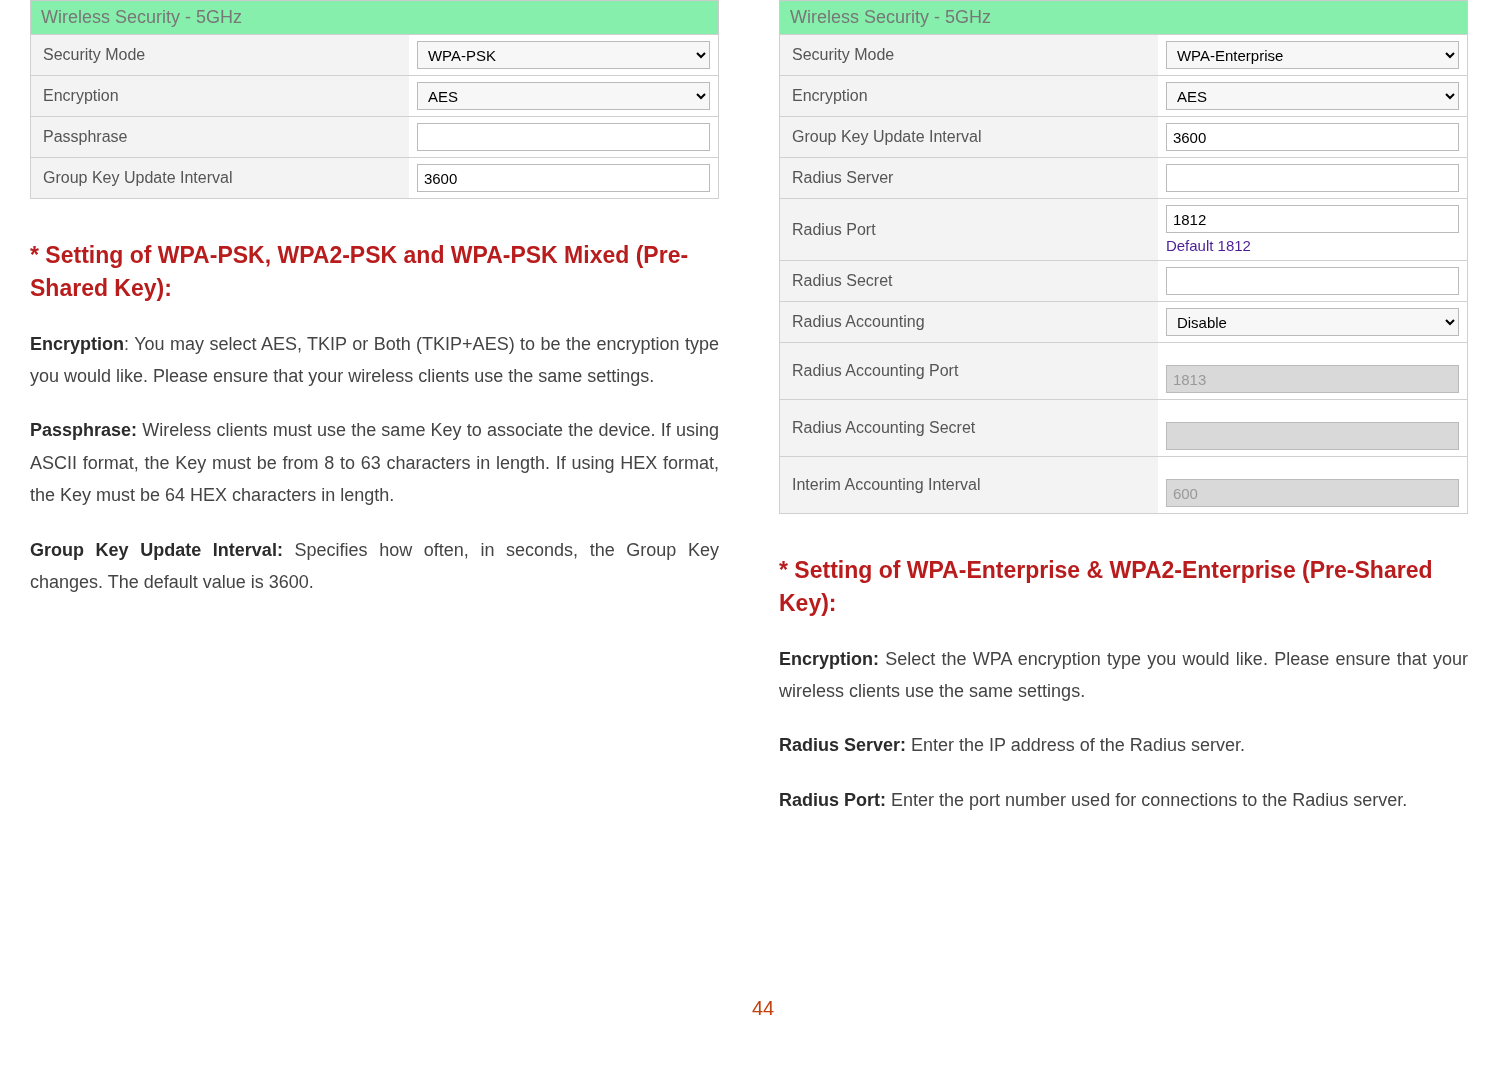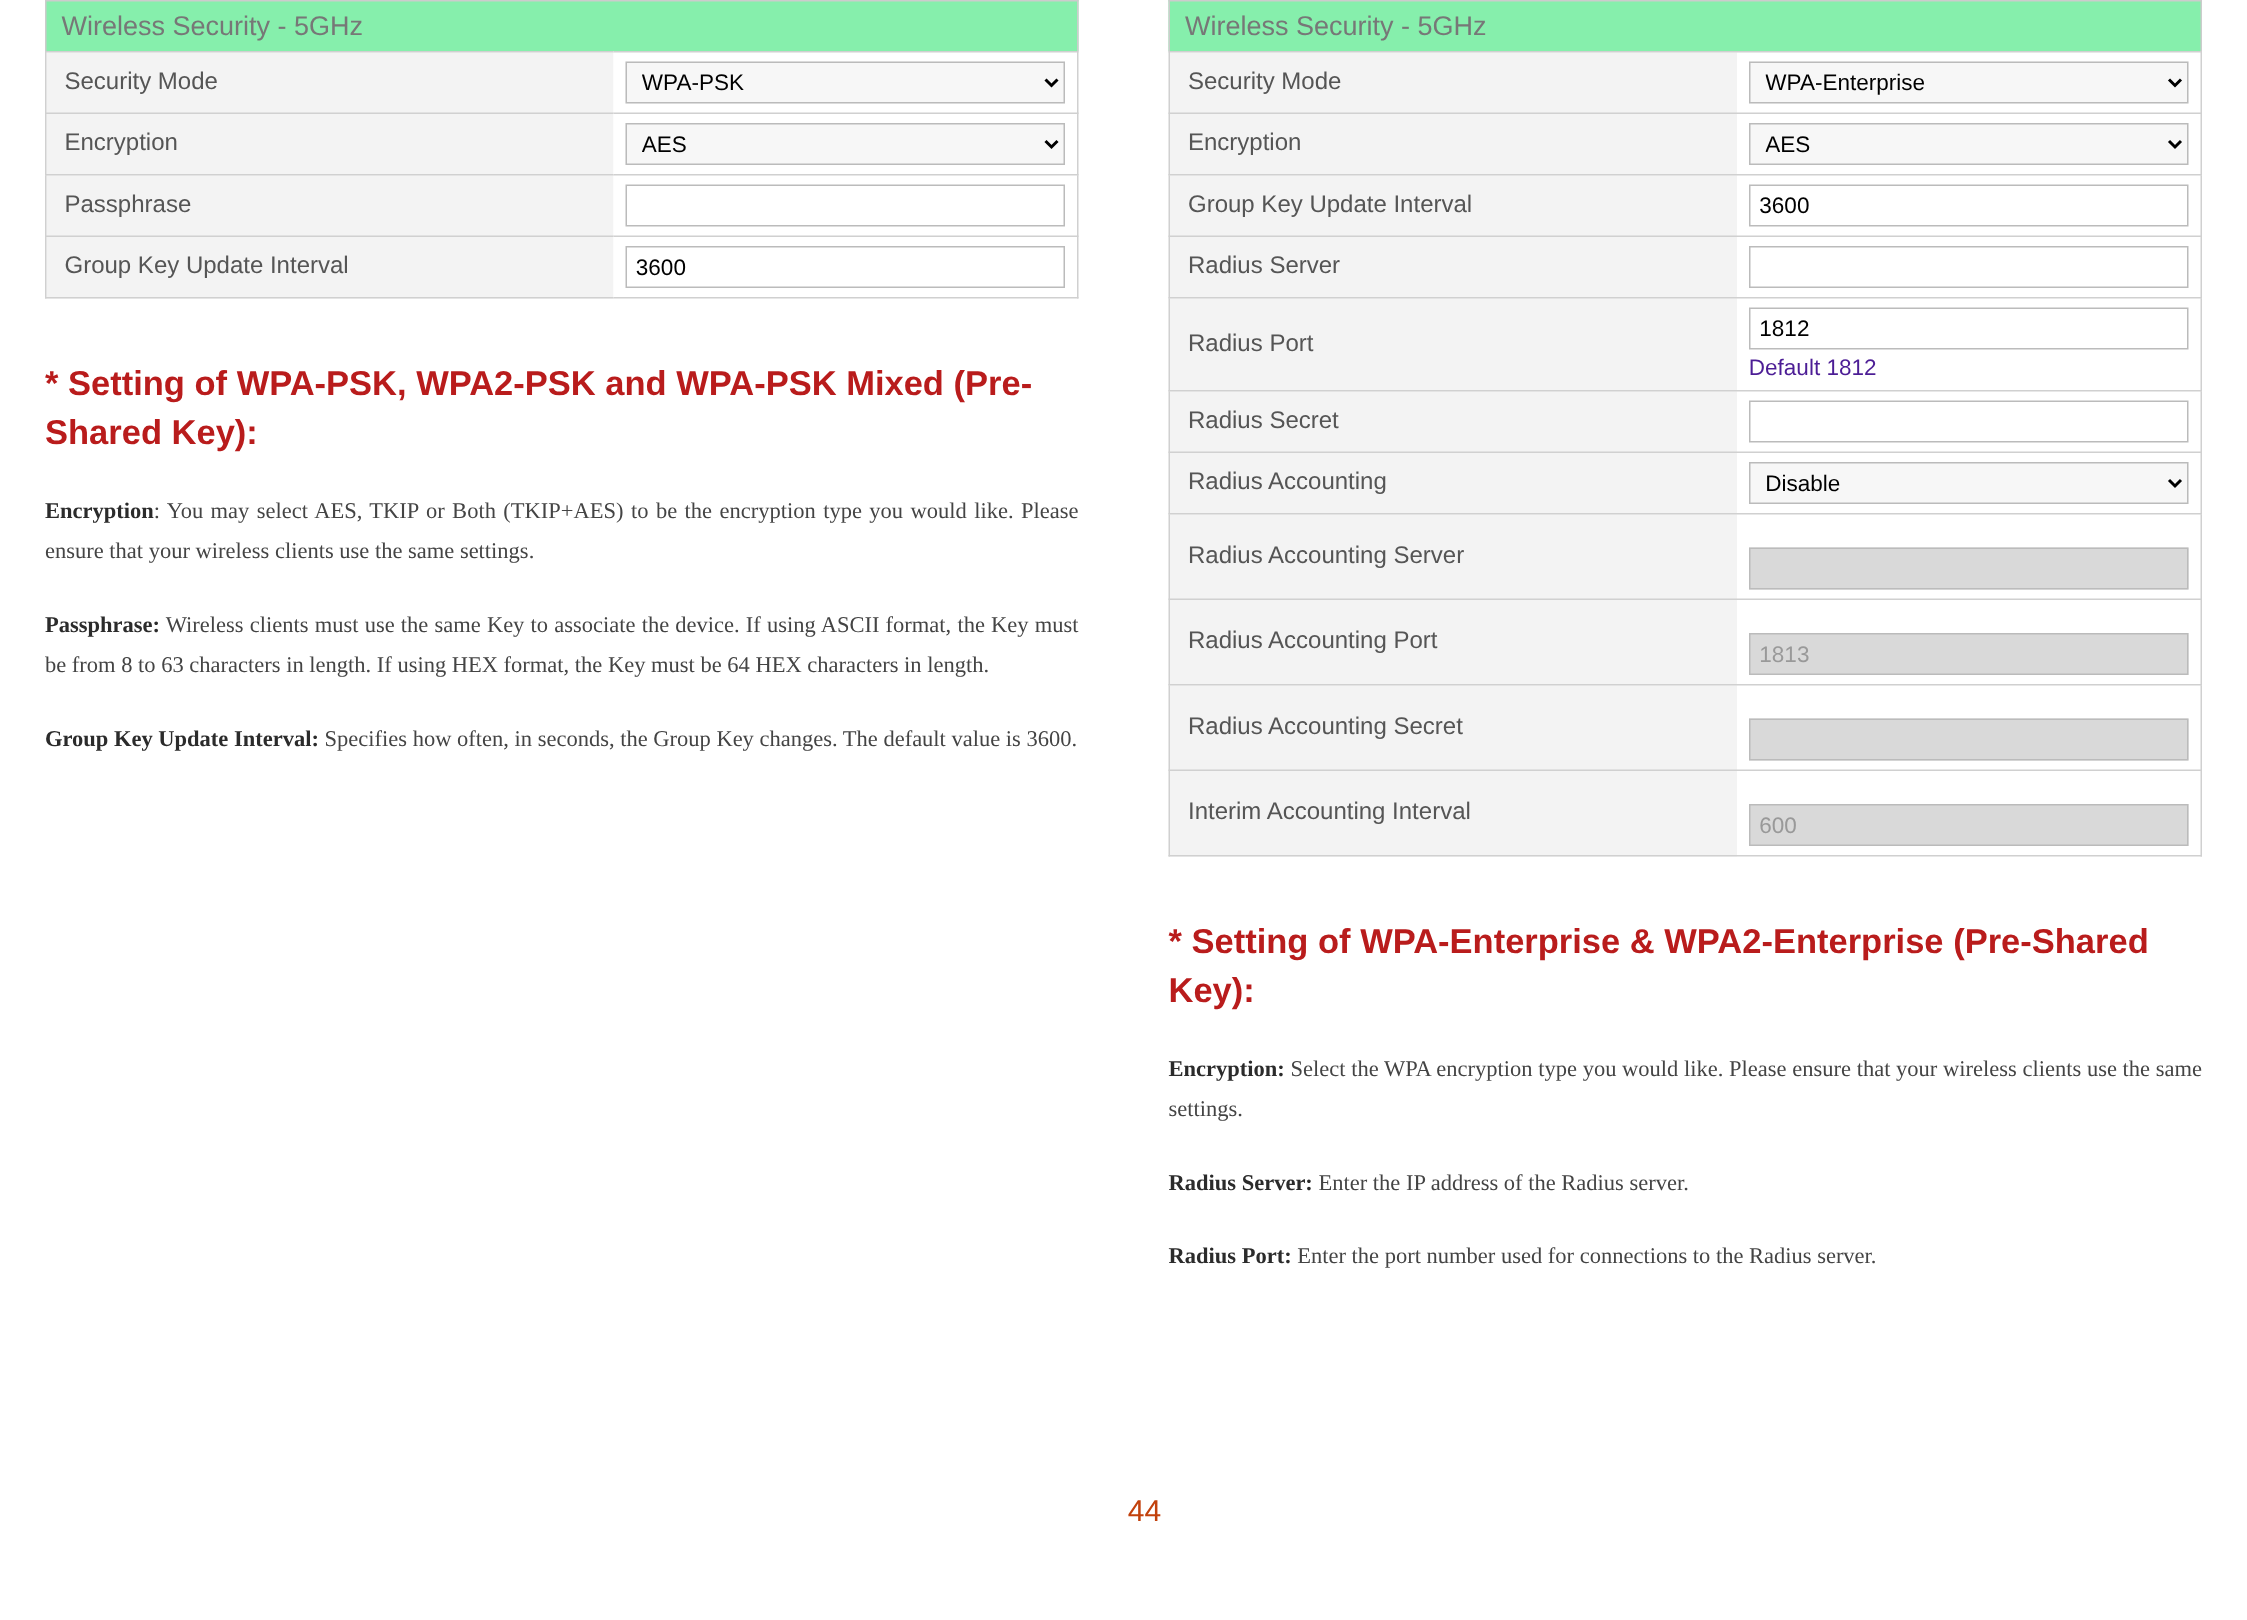--- a/index.html
+++ b/index.html
@@ -79,26 +79,25 @@
     }
     
     .heading {
       font-size: 23px;
       font-weight: 700;
       color: #b91c1c;
       line-height: 1.45;
       margin-bottom: 22px;
     }
     .para {
-      font-size: 15px;
+      font-size: 18px;
       color: #444;
       line-height: 1.8;
       text-align: justify;
       margin-bottom: 22px;
-      font-family: Liberation Serif, serif;
     }
     .para .bold {
       font-weight: 700;
       color: #2b2b2b;
     }
     .page-num {
       position: absolute;
       bottom: 60px;
       left: 0;
       right: 0;
@@ -170,24 +169,20 @@
           </tr>
           <tr>
             <td class="label">Radius Secret</td>
             <td class="value"><input type="text" class="txt" style=""></td>
           </tr>
           <tr>
             <td class="label">Radius Accounting</td>
             <td class="value"><select class="sel"><option>Disable</option></select></td>
           </tr>
           <tr>
-            <td class="label">Radius Accounting Server</td>
-            <td class="value"><input type="text" class="txt disabled" readonly="readonly" style=""></td>
-          </tr>
-          <tr>
             <td class="label">Radius Accounting Port</td>
             <td class="value"><input type="text" class="txt disabled" readonly="readonly" value="1813" style=""></td>
           </tr>
           <tr>
             <td class="label">Radius Accounting Secret</td>
             <td class="value"><input type="text" class="txt disabled" readonly="readonly" style=""></td>
           </tr>
           <tr>
             <td class="label">Interim Accounting Interval</td>
             <td class="value"><input type="text" class="txt disabled" readonly="readonly" value="600" style=""></td>

